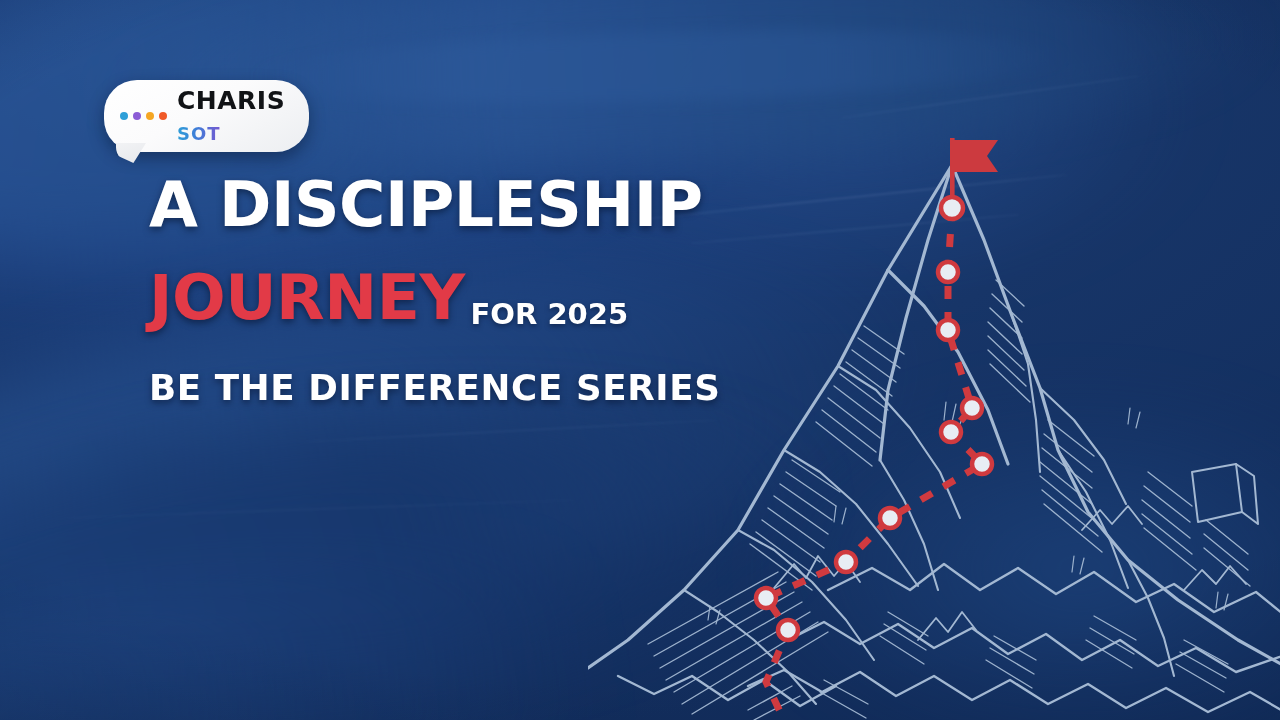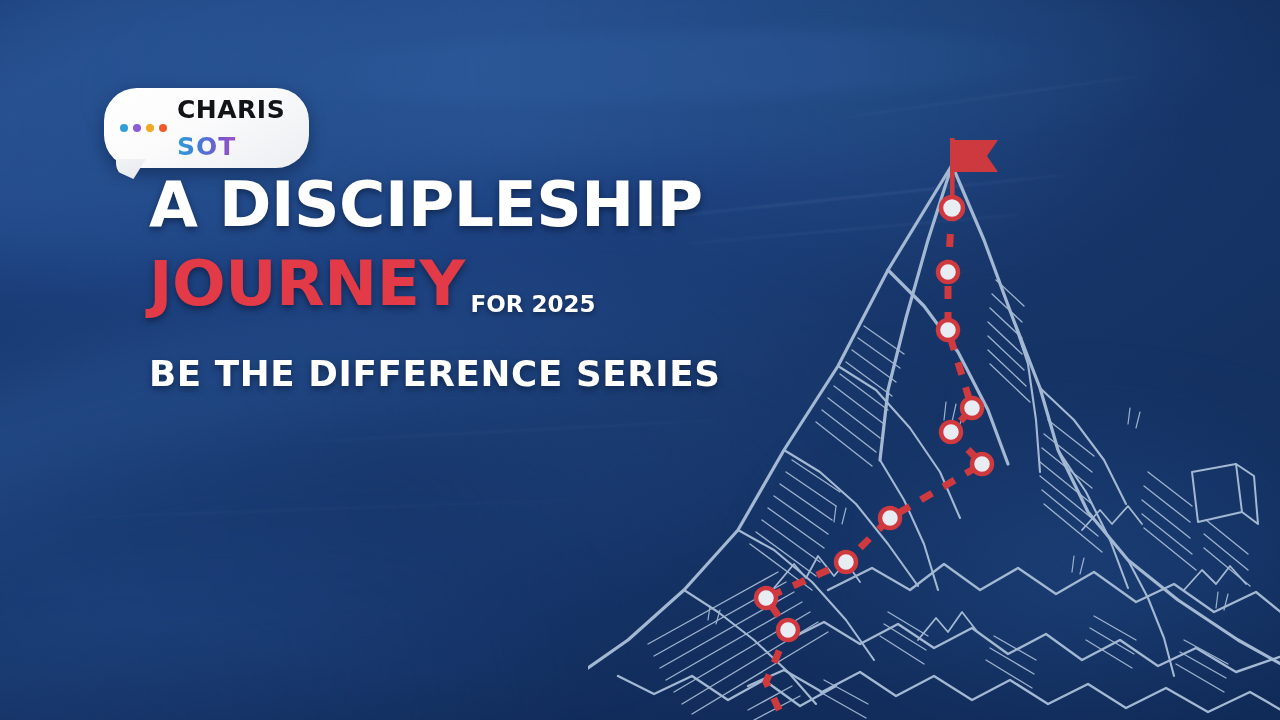--- a/index.html
+++ b/index.html
@@ -58,22 +58,22 @@
   .s5 { left:840px; top:96px;  width:300px; height:1.5px; transform:rotate(-8deg); opacity:.3; }
   .brush { position:absolute; left:250px; top:32px; width:820px; height:70px;
            background:linear-gradient(90deg,rgba(40,84,148,0),#2e5b9c 25%,#2b5796 70%,rgba(35,74,134,0));
            border-radius:50%; filter:blur(7px); opacity:.5; transform:rotate(-1.6deg); }
 
   
   #mountain { position:absolute; right:-8px; bottom:0; width:700px; height:600px; }
 
   
   #logo {
-    position:absolute; left:104px; top:88px;
-    width:205px; height:80px;text-decoration:underline;
+    position:absolute; left:104px; top:80px;
+    width:205px; height:72px;text-decoration:underline;
   }
   .logo-bubble {
     position:absolute; inset:0;
     background:linear-gradient(150deg,#ffffff 0%,#fbfbfc 45%,#eceef1 100%);
     border-radius:33px;
     box-shadow:0 6px 16px rgba(4,16,40,.42);
   }
   .logo-tail {
     position:absolute; left:12px; bottom:-11px; width:30px; height:20px;
     background:linear-gradient(160deg,#f2f3f5,#e6e8ec);
@@ -84,43 +84,43 @@
   .logo-inner { position:absolute; inset:0; display:flex; align-items:center; padding-left:16px; }
   .logo-dots { display:flex; gap:5px; align-items:center; margin-right:10px; }
   .logo-dots i { width:8px; height:8px; border-radius:50%; display:block; }
   .logo-words { display:flex; flex-direction:column; line-height:.94; }
   .logo-charis {
     font-family:"DejaVu Sans", sans-serif;
     font-weight:bold; font-size:25px; letter-spacing:.5px; color:#111316;
   }
   .logo-sot {
     font-family:"DejaVu Sans", sans-serif;
-    font-weight:bold; font-size:25px; letter-spacing:1px; margin-top:14px;
+    font-weight:bold; font-size:18px; letter-spacing:1px; margin-top:14px;
     background:linear-gradient(92deg,#2e9fd8 0%,#3f7ed8 18%,#7a55cf 42%,#b956b0 60%,#ef6d3c 80%,#f79a1e 100%);
     -webkit-background-clip:text; background-clip:text;
     -webkit-text-fill-color:transparent; color:transparent;
   }
 
   
   #headline { position:absolute; left:149px; top:168px; width:760px; }
   .ln { font-family:"DejaVu Sans", sans-serif; font-weight:bold; white-space:nowrap; }
 
   .line1 {
     font-size:62px; letter-spacing:-0.5px; color:#ffffff;
     text-shadow:0 3px 7px rgba(3,14,38,.55);
     transform:scaleX(1.02); transform-origin:left center;
   }
-  .line2 { display:flex; align-items:flex-end; gap:12px; margin-top:6px; }
+  .line2 { display:flex; align-items:flex-end; gap:12px; margin-top:20px; }
   .journey {
     font-size:62px; letter-spacing:-0.5px; color:#e23a47;
     text-shadow:0 3px 7px rgba(3,14,38,.55);
     transform:scaleX(1.02); transform-origin:left bottom;
   }
   .for2025 {
-    font-size:23px; letter-spacing:0px; color:#ffffff;
+    font-size:29px; letter-spacing:0px; color:#ffffff;
     text-shadow:0 2px 5px rgba(3,14,38,.5);
     position:relative; bottom:3px;
   }
   .line3 {
     font-size:35px; letter-spacing:.6px; color:#ffffff; margin-top:34px;
     text-shadow:0 3px 6px rgba(3,14,38,.5);
     transform:scaleX(1.02); transform-origin:left center;
   }
 </style>
 </head>

